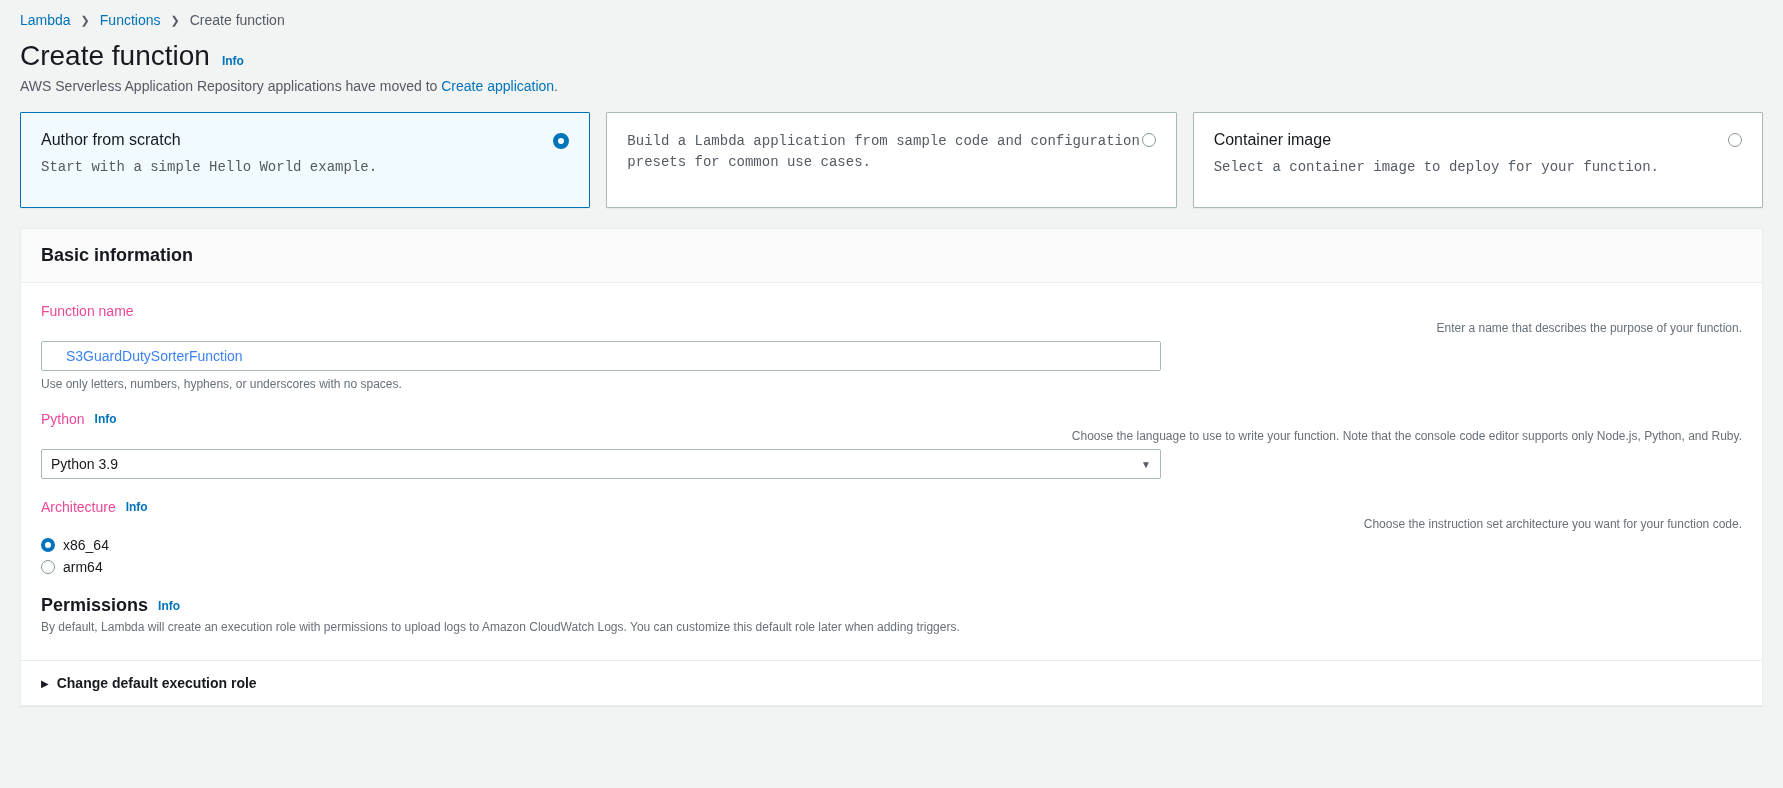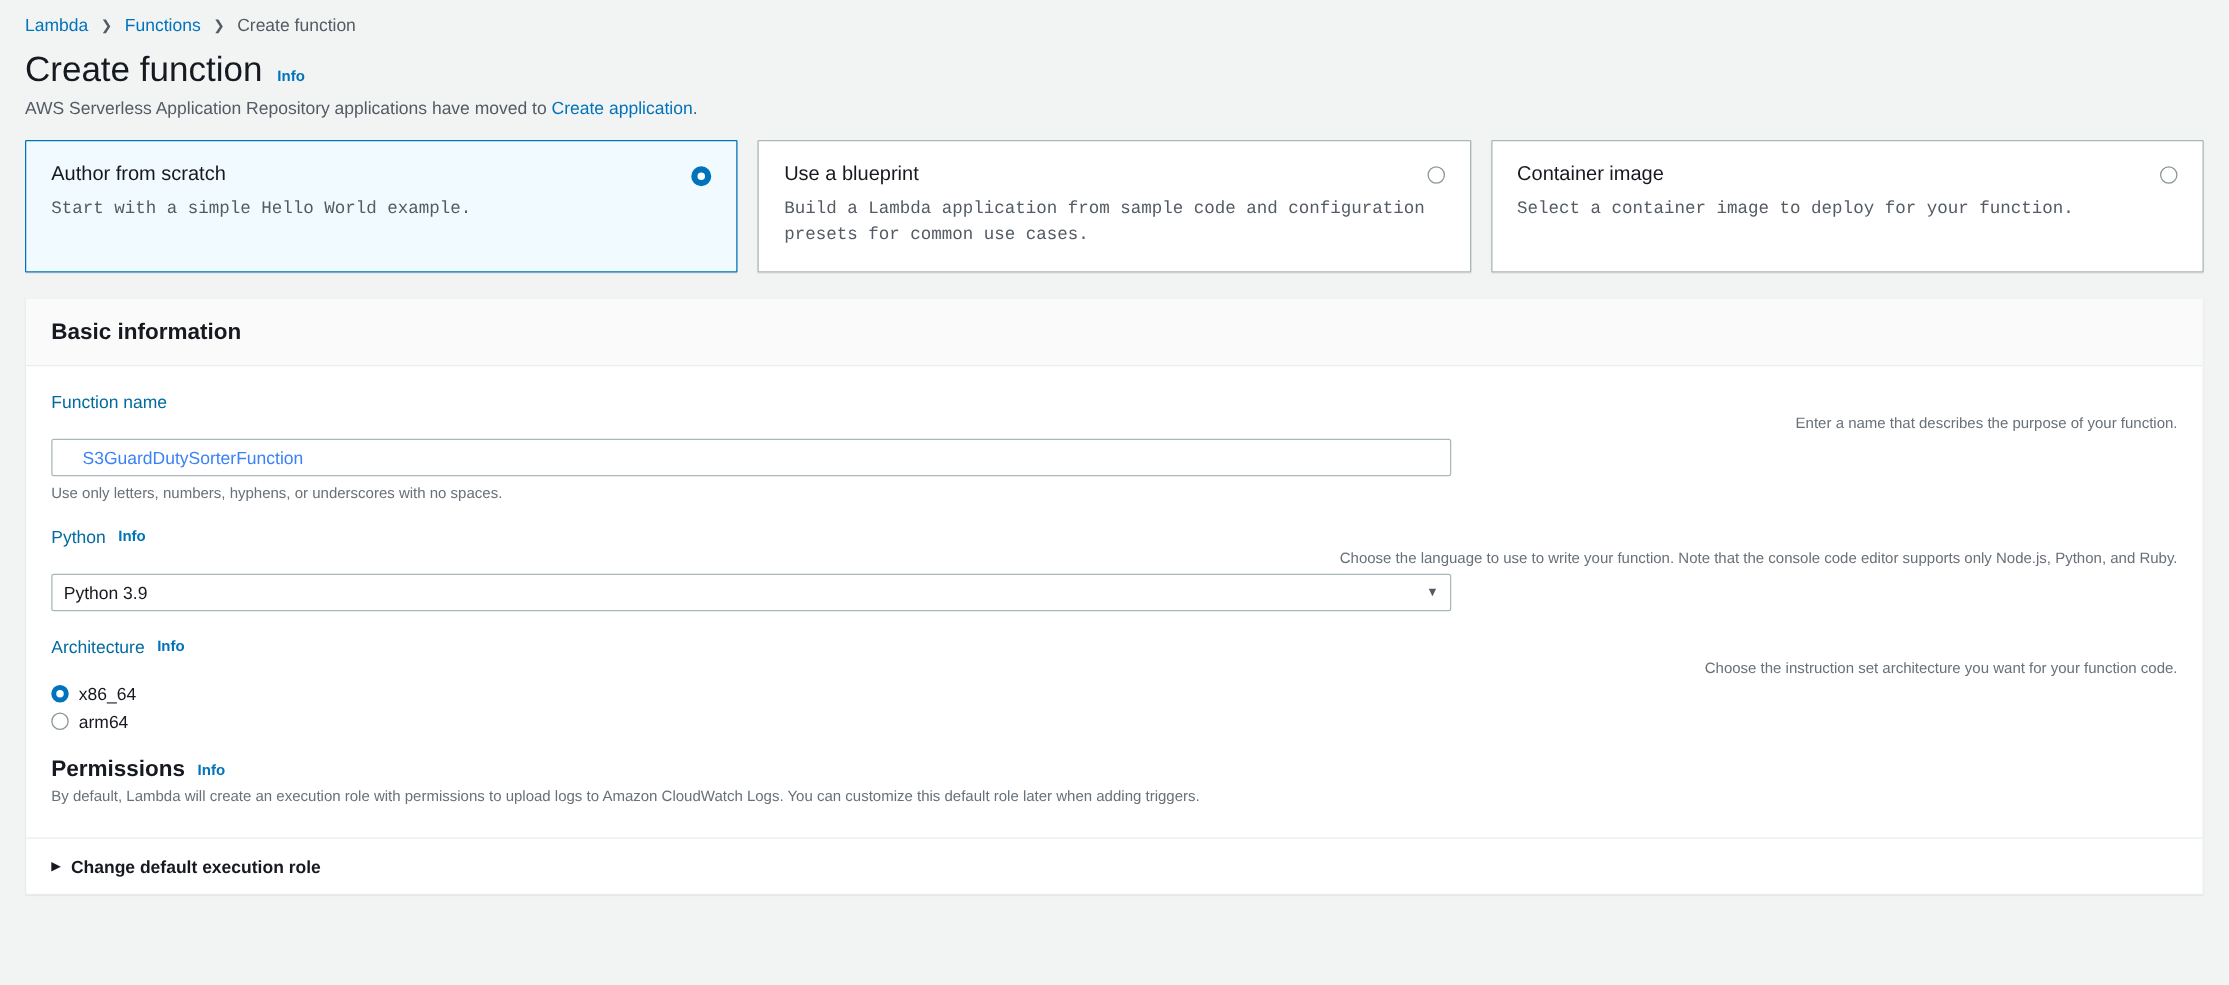--- a/index.html
+++ b/index.html
@@ -54,20 +54,21 @@
       margin-bottom: 18px;
     }
     .subtitle a {
       color: #0073bb;
       text-decoration: none;
     }
     .cards {
       display: flex;
       gap: 16px;
       margin-bottom: 20px;
+      align-items: center;
     }
     .card {
       flex: 1;
       background: #fff;
       border: 1px solid #aab7b8;
       border-radius: 1px;
       padding: 18px 20px;
       position: relative;
       cursor: pointer;
       min-height: 96px;
@@ -126,21 +127,21 @@
       margin-bottom: 20px;
     }
     .label-row {
       display: flex;
       align-items: center;
       gap: 10px;
       margin-bottom: 2px;
     }
     .label-row .field-label {
       font-size: 14px;
-      color: #0369a1;
+      color: #ec4899;
     }
     .section-label {
       font-size: 18px;
       color: #16191f;
       font-weight: 700;
     }
     .field-hint {
       font-size: 12px;
       color: #687078;
       margin-bottom: 6px;
@@ -246,21 +247,20 @@
 </p>
 
 <div class="cards">
   <div class="card selected">
     <div class="radio-indicator"></div>
     <div class="card-title">Author from scratch</div>
     <div class="card-desc">Start with a simple Hello World example.</div>
   </div>
   <div class="card">
     <div class="radio-indicator"></div>
-    <div class="card-title">Use a blueprint</div>
     <div class="card-desc">Build a Lambda application from sample code and configuration presets for common use cases.</div>
   </div>
   <div class="card">
     <div class="radio-indicator"></div>
     <div class="card-title">Container image</div>
     <div class="card-desc">Select a container image to deploy for your function.</div>
   </div>
 </div>
 
 <div class="panel">

